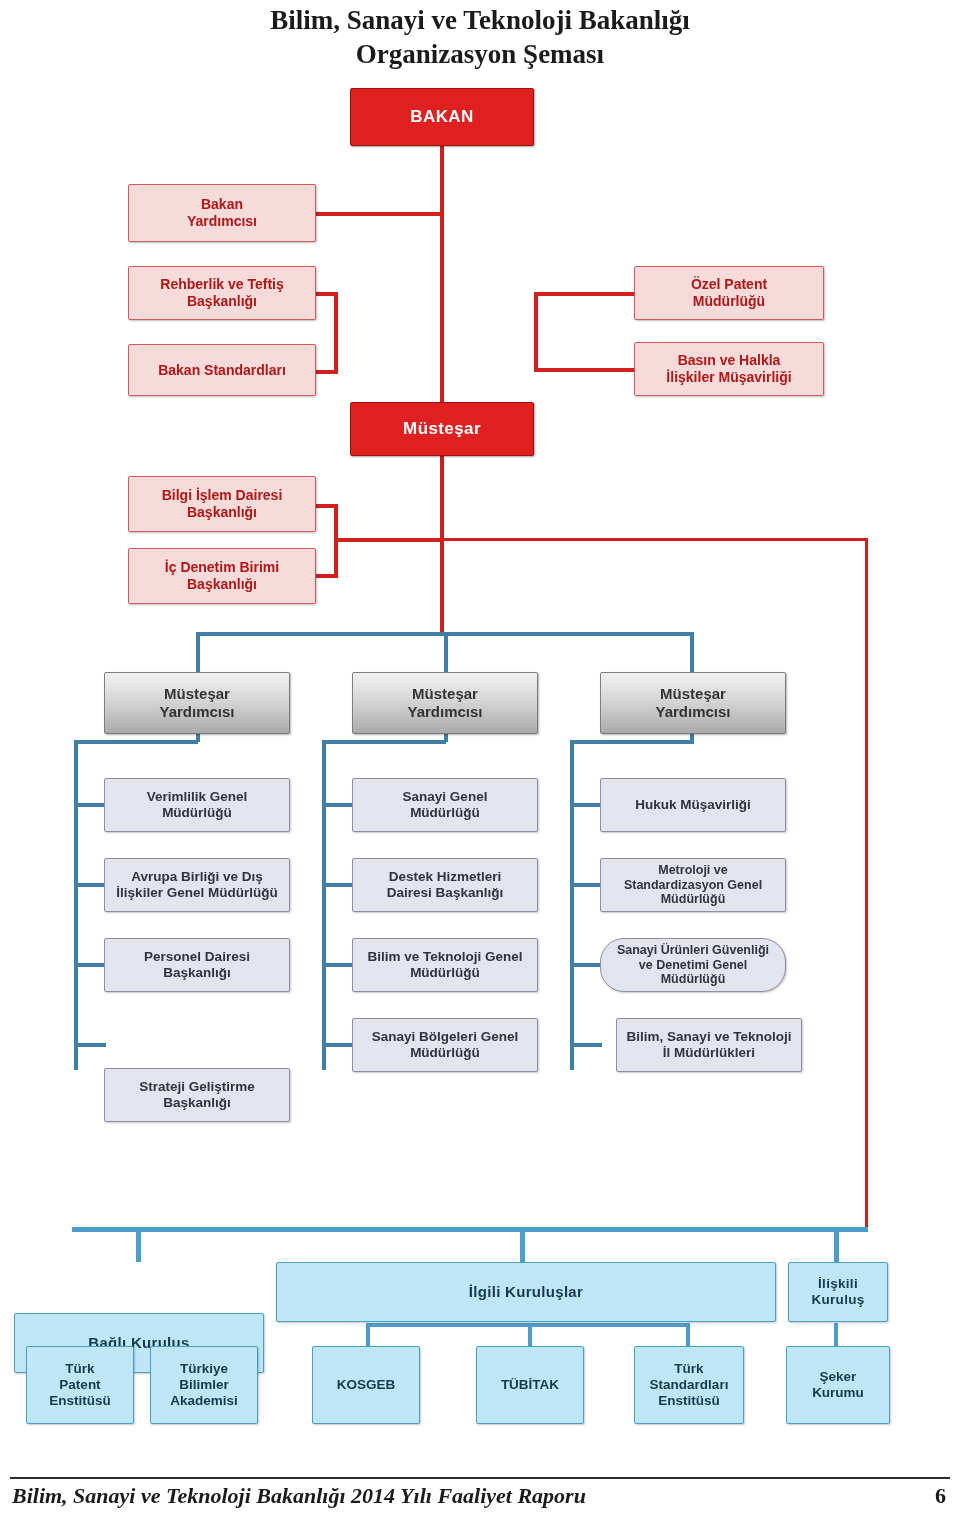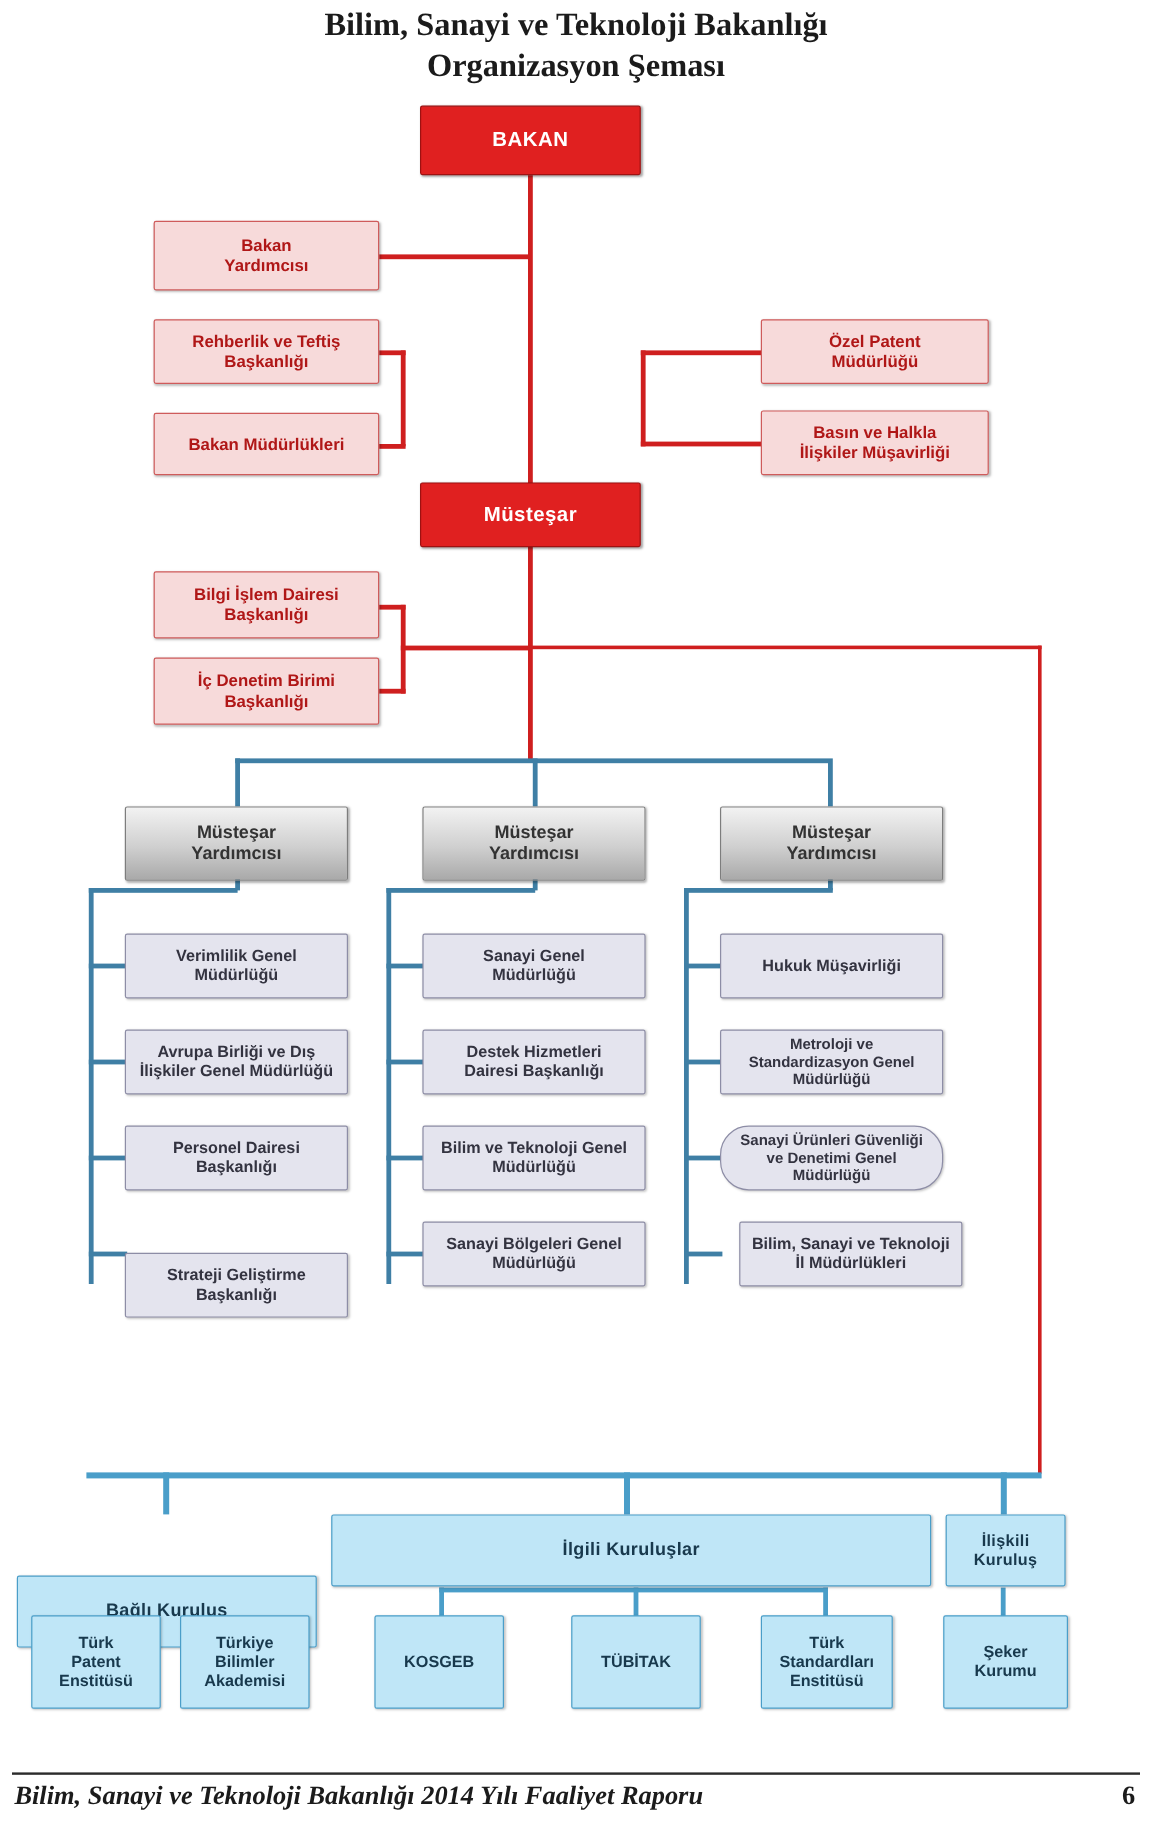--- a/index.html
+++ b/index.html
@@ -168,21 +168,21 @@
     <span>Rehberlik ve Teftiş
 Başkanlığı</span>
   </div>
 
   <div class="box pink" style="left:634px;top:186px;width:190px;height:54px;white-space:pre-line;">
     <span>Özel Patent
 Müdürlüğü</span>
   </div>
 
   <div class="box pink" style="left:128px;top:264px;width:188px;height:52px;">
-    <span>Bakan Müdürlükleri</span>
+    <span>Bakan Standardları</span>
   </div>
 
   <div class="box pink" style="left:634px;top:262px;width:190px;height:54px;white-space:pre-line;">
     <span>Basın ve Halkla
 İlişkiler Müşavirliği</span>
   </div>
 
   <div class="box red" style="left:350px;top:322px;width:184px;height:54px;">
     <span>Müsteşar</span>
   </div>
@@ -215,21 +215,21 @@
 Müdürlüğü</span>
   </div>
   <div class="box lav" style="left:104px;top:778px;width:186px;height:54px;white-space:pre-line;">
     <span>Avrupa Birliği ve Dış
 İlişkiler Genel Müdürlüğü</span>
   </div>
   <div class="box lav" style="left:104px;top:858px;width:186px;height:54px;white-space:pre-line;">
     <span>Personel Dairesi
 Başkanlığı</span>
   </div>
-  <div class="box lav" style="left:104px;top:964px;width:186px;height:54px;white-space:pre-line;text-align:center;">
+  <div class="box lav" style="left:104px;top:988px;width:186px;height:54px;white-space:pre-line;text-align:center;">
     <span>Strateji Geliştirme
 Başkanlığı</span>
   </div>
 
   <div class="box lav" style="left:352px;top:698px;width:186px;height:54px;white-space:pre-line;">
     <span>Sanayi Genel
 Müdürlüğü</span>
   </div>
   <div class="box lav" style="left:352px;top:778px;width:186px;height:54px;white-space:pre-line;">
     <span>Destek Hizmetleri

